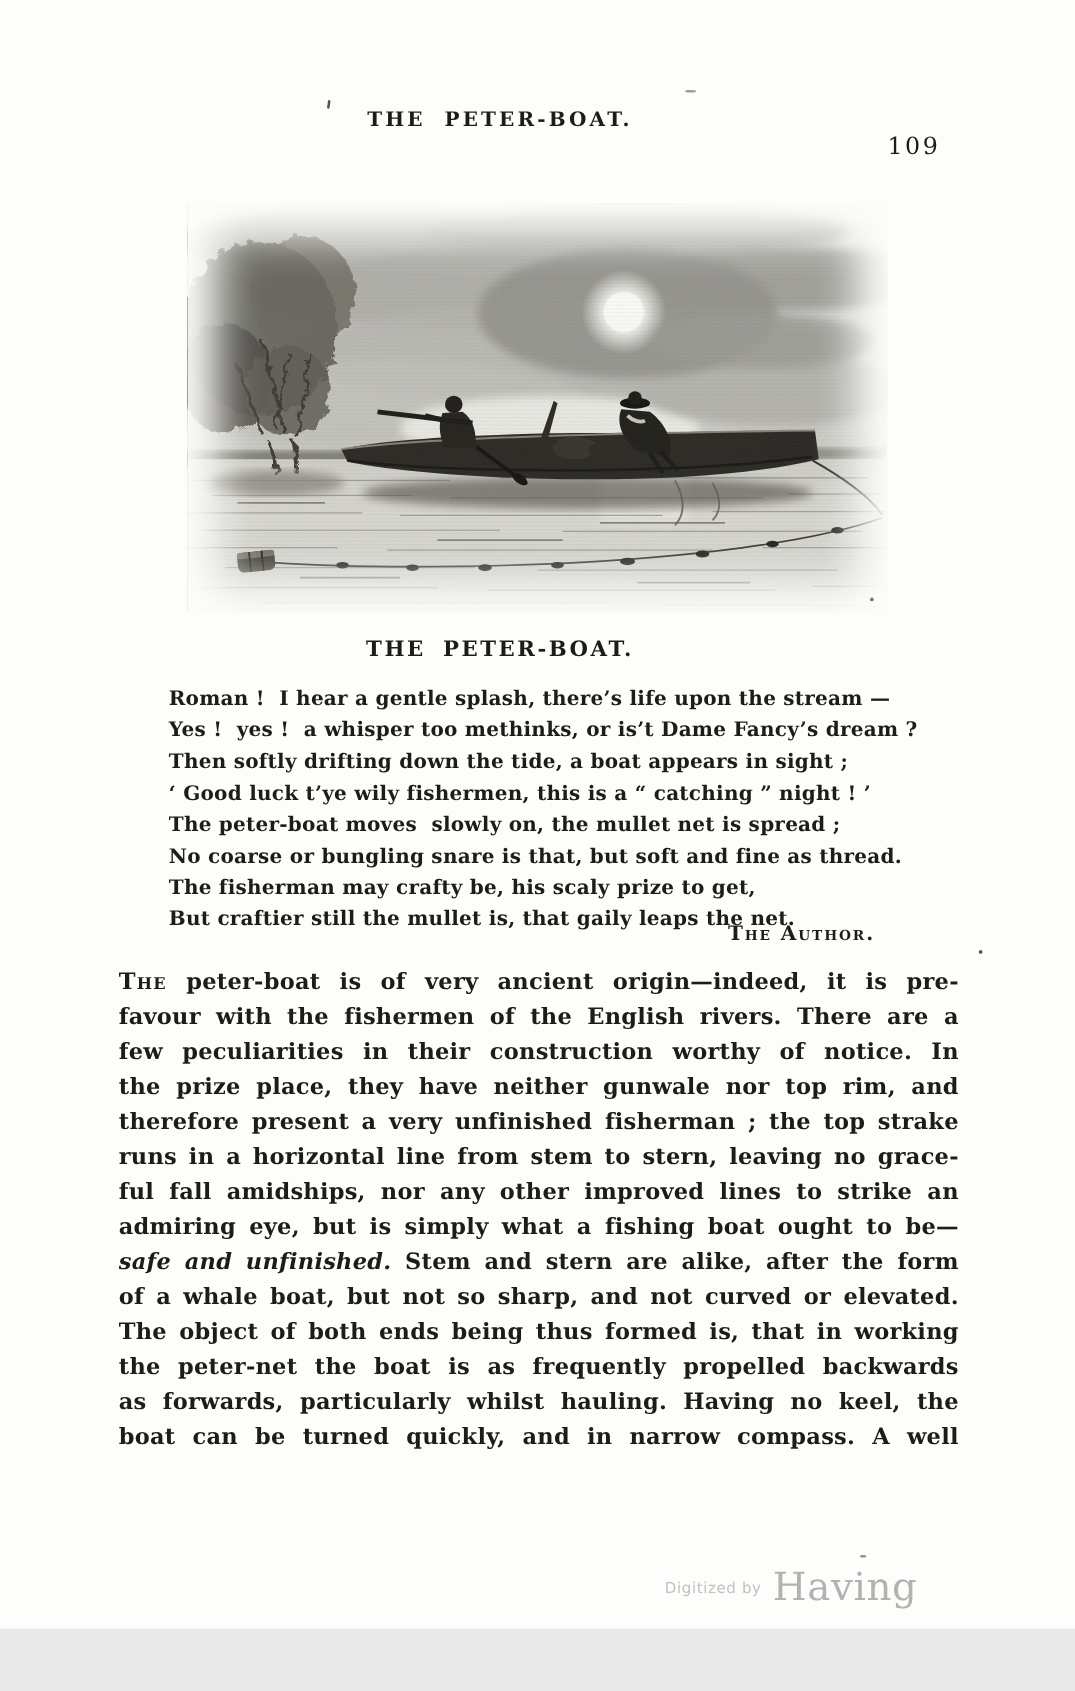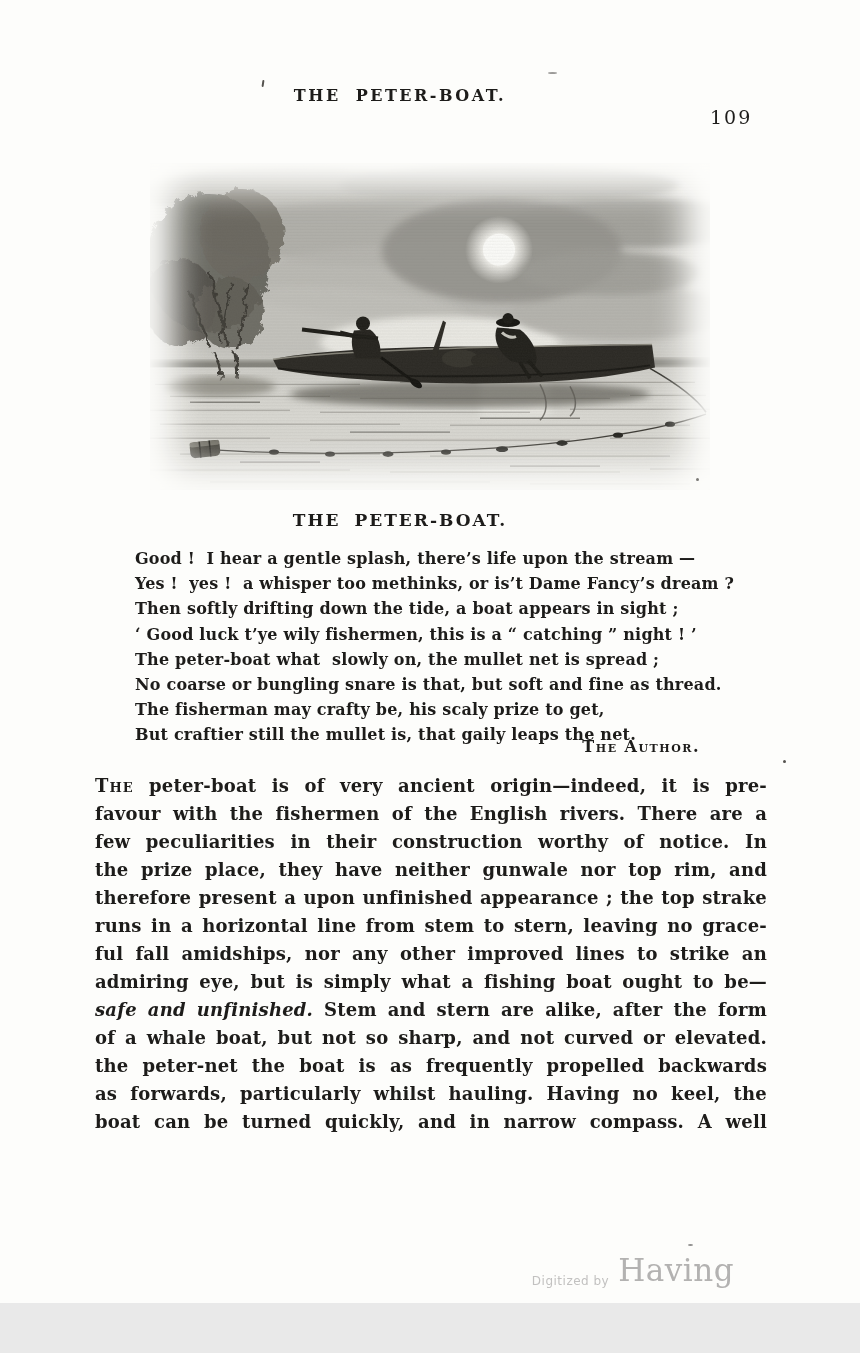--- a/index.html
+++ b/index.html
@@ -45,21 +45,21 @@
     position:absolute;top:772px;left:95px;width:672px;
     font-size:18px;font-weight:bold;line-height:28px;letter-spacing:.2px;
   }
   .body-line{
     text-align:justify;text-align-last:justify;height:28px;overflow:hidden;
   }
   .smallcaps{font-variant:small-caps;letter-spacing:1px;}
   .ital{font-style:italic;}
   
   .watermark{
-    position:absolute;top:1252px;right:126px;display:flex;align-items:flex-end;gap:9px;
+    position:absolute;top:1252px;right:126px;display:flex;align-items:center;gap:9px;
   }
   .wm-digitized{
     font-family:"DejaVu Sans","Liberation Sans",sans-serif;
     font-size:12px;color:#c2c1c0;letter-spacing:.5px;
   }
   .wm-google{
     font-family:"DejaVu Serif","Liberation Serif",serif;
     font-size:31px;color:#b3b2b1;letter-spacing:.5px;
   }
   
@@ -226,42 +226,43 @@
       </g>
 
       <rect x="0" y="0" width="560" height="328" fill="url(#hatch)" opacity="0.10"></rect>
       <rect x="0" y="0" width="560" height="328" filter="url(#grain)" opacity="0.16"></rect>
     </svg>
   </div>
 
   <div class="section-title">THE PETER-BOAT.</div>
 
   <div class="poem">
-    <div class="poem-line">Good !  I hear a gentle splash, there’s life upon the stream —</div>
+    <div class="poem-line">Roman !  I hear a gentle splash, there’s life upon the stream —</div>
     <div class="poem-line">Yes !  yes !  a whisper too methinks, or is’t Dame Fancy’s dream ?</div>
     <div class="poem-line">Then softly drifting down the tide, a boat appears in sight ;</div>
     <div class="poem-line">‘ Good luck t’ye wily fishermen, this is a “ catching ” night ! ’</div>
-    <div class="poem-line">The peter-boat what  slowly on, the mullet net is spread ;</div>
+    <div class="poem-line">The peter-boat moves  slowly on, the mullet net is spread ;</div>
     <div class="poem-line">No coarse or bungling snare is that, but soft and fine as thread.</div>
     <div class="poem-line">The fisherman may crafty be, his scaly prize to get,</div>
     <div class="poem-line">But craftier still the mullet is, that gaily leaps the net.</div>
   </div>
   <div class="poem-attrib">The Author.</div>
 
   <div class="body-text">
     <div class="body-line"><span class="smallcaps">The</span><span> peter-boat is of very ancient origin—indeed, it is pre-</span></div>
     <div class="body-line">favour with the fishermen of the English rivers.  There are a</div>
     <div class="body-line">few peculiarities in their construction worthy of notice.  In</div>
     <div class="body-line">the prize place, they have neither gunwale nor top rim, and</div>
-    <div class="body-line">therefore present a upon unfinished appearance ;  the top strake</div>
+    <div class="body-line">therefore present a very unfinished fisherman ;  the top strake</div>
     <div class="body-line">runs in a horizontal line from stem to stern, leaving no grace-</div>
     <div class="body-line">ful fall amidships, nor any other improved lines to strike an</div>
     <div class="body-line">admiring eye, but is simply what a fishing boat ought to be—</div>
     <div class="body-line"><span class="ital">safe and unfinished.</span><span>  Stem and stern are alike, after the form</span></div>
     <div class="body-line">of a whale boat, but not so sharp, and not curved or elevated.</div>
+    <div class="body-line">The object of both ends being thus formed is, that in working</div>
     <div class="body-line">the peter-net the boat is as frequently propelled backwards</div>
     <div class="body-line">as forwards, particularly whilst hauling.  Having no keel, the</div>
     <div class="body-line">boat can be turned quickly, and in narrow compass.  A well</div>
   </div>
 
   <div class="watermark">
     <span class="wm-digitized">Digitized by</span>
     <span class="wm-google">Having</span>
   </div>
 

